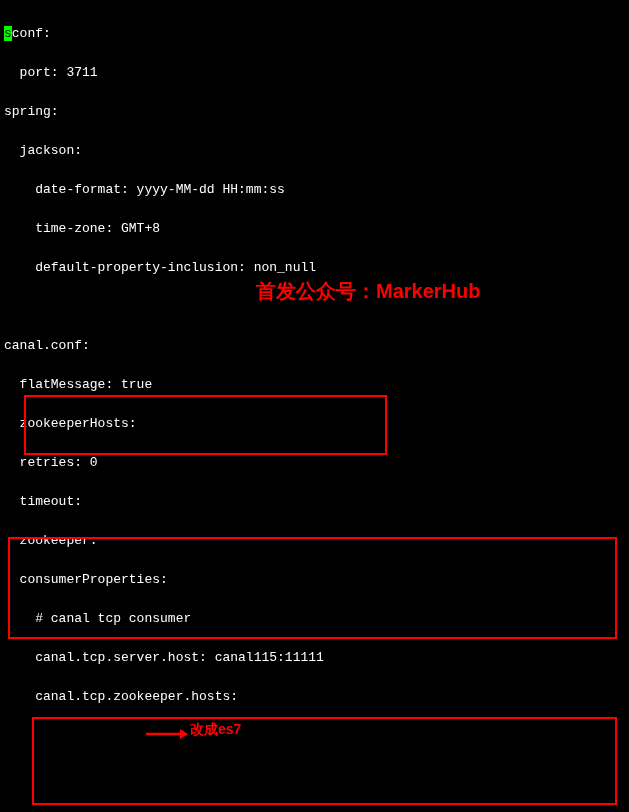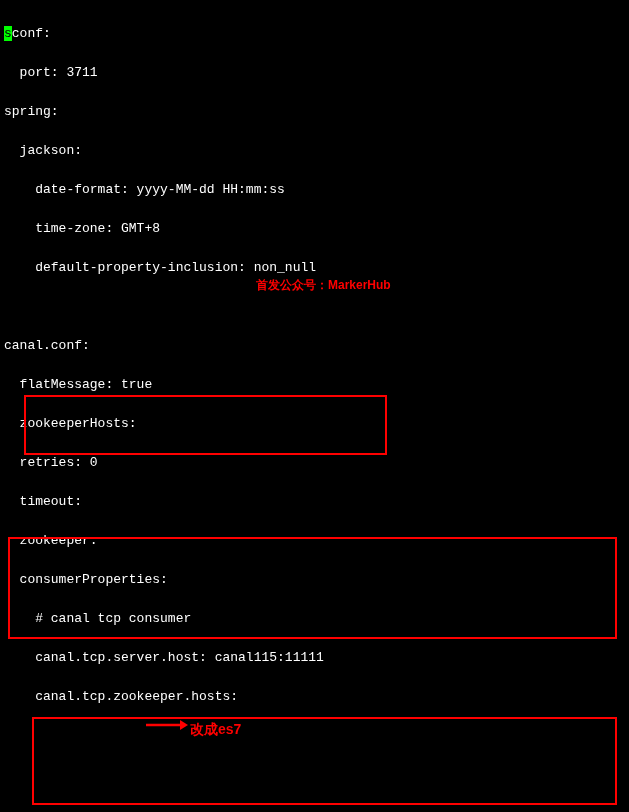--- a/index.html
+++ b/index.html
@@ -53,34 +53,34 @@
       top: 717px;
       width: 585px;
       height: 88px;
     }
     .watermark {
       position: absolute;
       left: 256px;
       top: 276px;
       color: #ff0000;
       font-weight: bold;
-      font-size: 12px;
+      font-size: 20px;
       font-family: "Microsoft YaHei", sans-serif;
       text-align: right;
     }
     .annotation {
       position: absolute;
       left: 146px;
       top: 719px;
       color: #ff0000;
       font-weight: bold;
       font-size: 14px;
       font-family: "Microsoft YaHei", sans-serif;
       display: flex;
-      align-items: flex-start;
+      align-items: flex-end;
       gap: 2px;
     }
     .arrow-svg {
       width: 42px;
       height: 12px;
     }
   </style>
 </head>
 <body>
 

